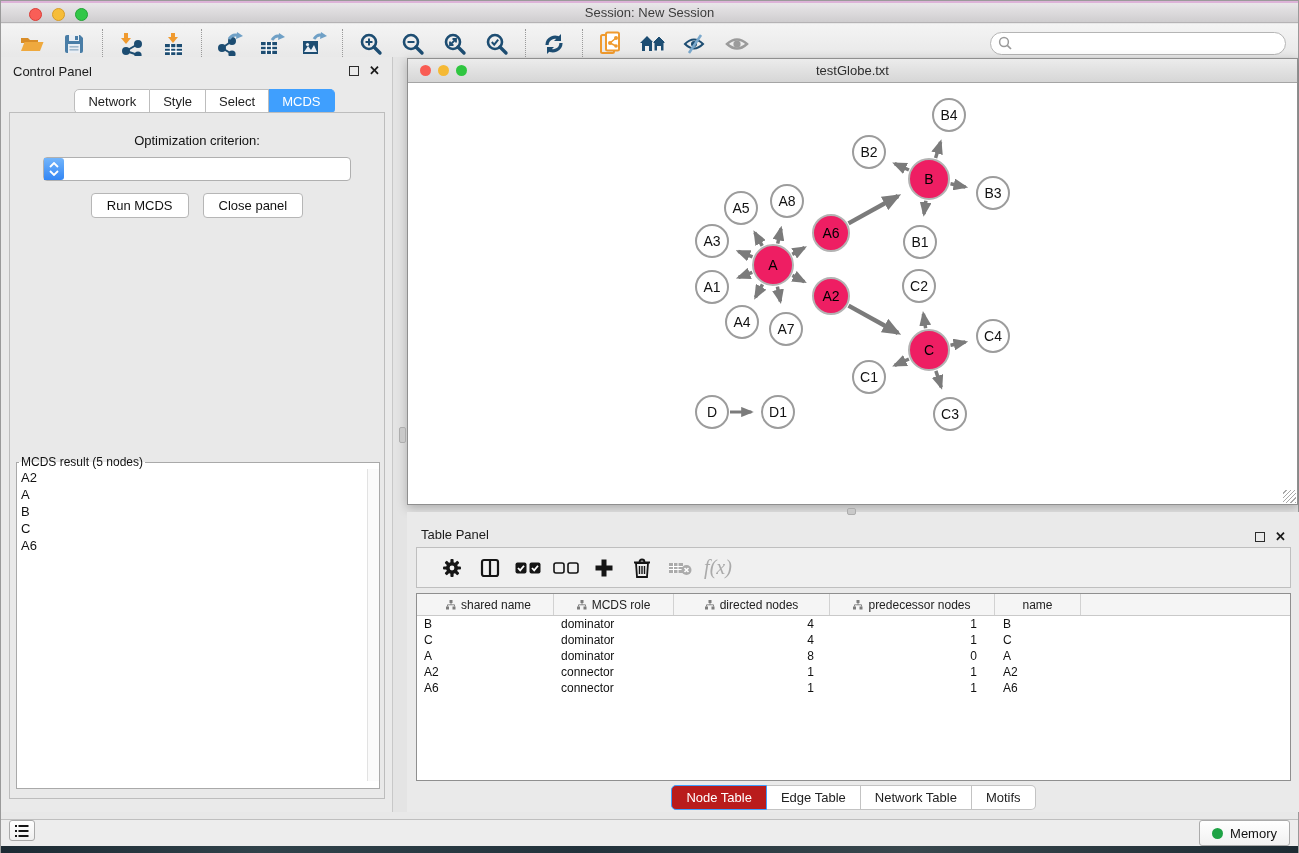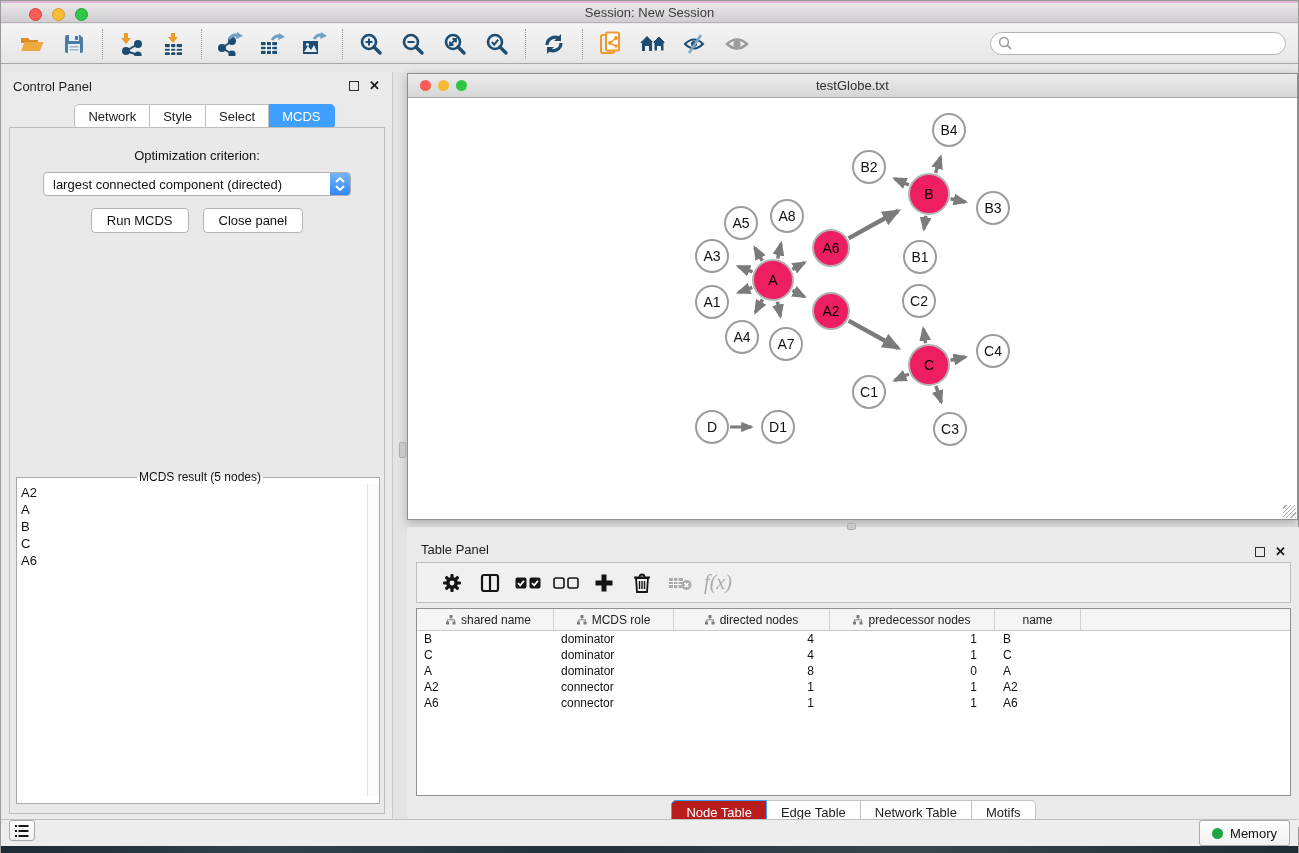--- a/index.html
+++ b/index.html
@@ -22,21 +22,21 @@
     background:linear-gradient(#f4f4f4,#e6e6e6); border-bottom:1px solid #a8a8a8;
     display:flex; align-items:center; padding:0 10px; }
   .tb-btn { background:none; border:none; width:42px; height:36px; display:flex; align-items:center; justify-content:center; cursor:pointer; }
   .tb-sep { width:1px; height:30px; border-left:1px dotted #9a9a9a; margin:0 7px; }
   #search-wrap { margin-left:auto; margin-right:2px; }
   #search-input { width:296px; height:23px; border:1px solid #b5b5b5; border-radius:12px; background:#fff;
     padding:0 8px 0 26px; font-size:13px; outline:none; }
   #search-icon-wrap { position:absolute; margin-left:8px; margin-top:4px; }
 
   
-  #content { position:absolute; left:0; top:71px; width:100%; height:755px; background:#e4e4e4; }
+  #content { position:absolute; left:0; top:56px; width:100%; height:755px; background:#e4e4e4; }
 
   
   #control-panel { position:absolute; left:0; top:0; width:392px; height:755px; background:#eaeaea; border-right:1px solid #c8c8c8; }
   #cp-header { position:relative; height:28px; display:flex; align-items:center; padding:0 12px; }
   #cp-header .panel-title { font-size:13px; color:#1c1c1c; }
   .panel-icons { margin-left:auto; display:flex; gap:10px; align-items:center; }
   .float-icon { width:10px; height:10px; border:1.5px solid #2c2c2c; display:inline-block; background:transparent; }
   .close-icon { font-size:13px; font-weight:bold; color:#1a1a1a; line-height:10px; }
   #cp-tabs { display:flex; justify-content:center; margin-top:4px;margin-left:16px; }
   .cp-tab { padding:4px 13px; font-size:13px; color:#222; background:#fff; border:1px solid #bdbdbd; border-left:none; cursor:pointer; }
@@ -47,21 +47,21 @@
   #opt-label { text-align:center; margin-top:20px; font-size:13px; color:#111; }
   #criterion-select { display:flex; width:308px; height:24px; margin:9px auto 0 auto; background:#fff;
     border:1px solid #b0b0b0; border-radius:4px; cursor:pointer; }
   #criterion-select .dd-text { flex:1; font-size:13px; color:#111; padding:4px 0 0 9px; white-space:nowrap; overflow:hidden; }
   #criterion-select .dd-spin { width:20px; border-radius:0 3px 3px 0; background:linear-gradient(#73b5fb,#3386f4);
     display:flex; flex-direction:column; align-items:center; justify-content:center; gap:2px; }
   #cp-buttons { display:flex; justify-content:center; gap:14px; margin-top:12px; }
   .btn { background:#fff; border:1px solid #b6b6b6; border-radius:4px; font-size:13px; color:#111; padding:4px 15px; cursor:pointer; }
   #mcds-fieldset { position:absolute; left:6px; top:342px; width:364px; height:334px;
     border:1px solid #a9a9a9; background:#fff; }
-  #mcds-fieldset legend { font-size:12px; color:#111; margin-left:2px; padding:0 2px;text-align:center; }
+  #mcds-fieldset legend { font-size:12px; color:#111; margin-left:2px; padding:0 2px; }
   #mcds-list { position:relative; width:100%; height:312px; background:#fff; overflow:hidden; }
   .mcds-item { font-size:13px; color:#111; padding:1px 0 1px 4px; line-height:15px; }
   #mcds-scrollbar { position:absolute; right:0; top:0; width:12px; height:100%; background:#fafafa; border-left:1px solid #e2e2e2; }
 
   
   #network-window { position:absolute; left:406px; top:1px; width:891px; height:447px;
     background:#fff; border:1px solid #8f8f8f; box-shadow:0 3px 10px rgba(0,0,0,0.25); }
   #nw-titlebar { height:24px; background:linear-gradient(#ececec,#d6d6d6); border-bottom:1px solid #a5a5a5;
     display:flex; align-items:center; position:relative; }
   .tl-mini { width:11px; height:11px; border-radius:50%; }
@@ -293,21 +293,20 @@
       </div>
       <div id="cp-tabs">
         <span class="cp-tab">Network</span>
         <span class="cp-tab">Style</span>
         <span class="cp-tab">Select</span>
         <span class="cp-tab active">MCDS</span>
       </div>
       <div id="cp-body">
         <div id="opt-label">Optimization criterion:</div>
         <div id="criterion-select">
-          <span class="dd-text">largest connected component (directed)</span>
           <span class="dd-spin">
             <svg width="10" height="6" viewBox="0 0 10 6">
                 <path d="M1,5 L5,1 L9,5" stroke="#fff" stroke-width="1.8" fill="none"></path>
               </svg>
             <svg width="10" height="6" viewBox="0 0 10 6">
                 <path d="M1,1 L5,5 L9,1" stroke="#fff" stroke-width="1.8" fill="none"></path>
               </svg>
           </span>
         </div>
         <div id="cp-buttons">

